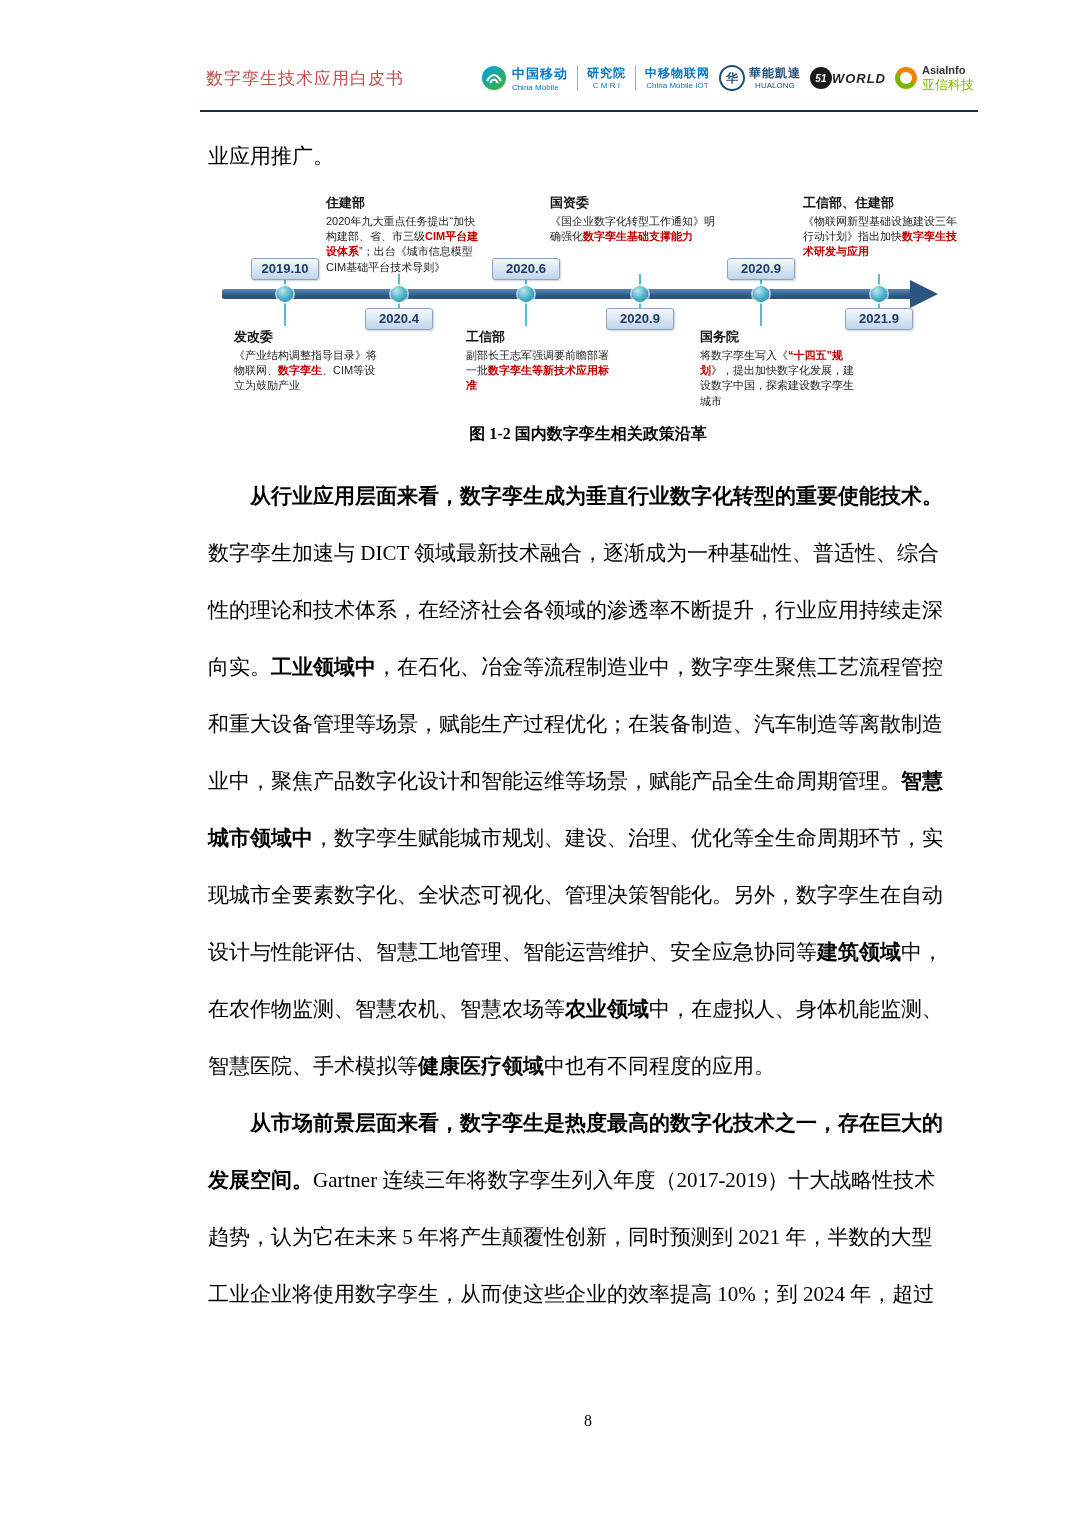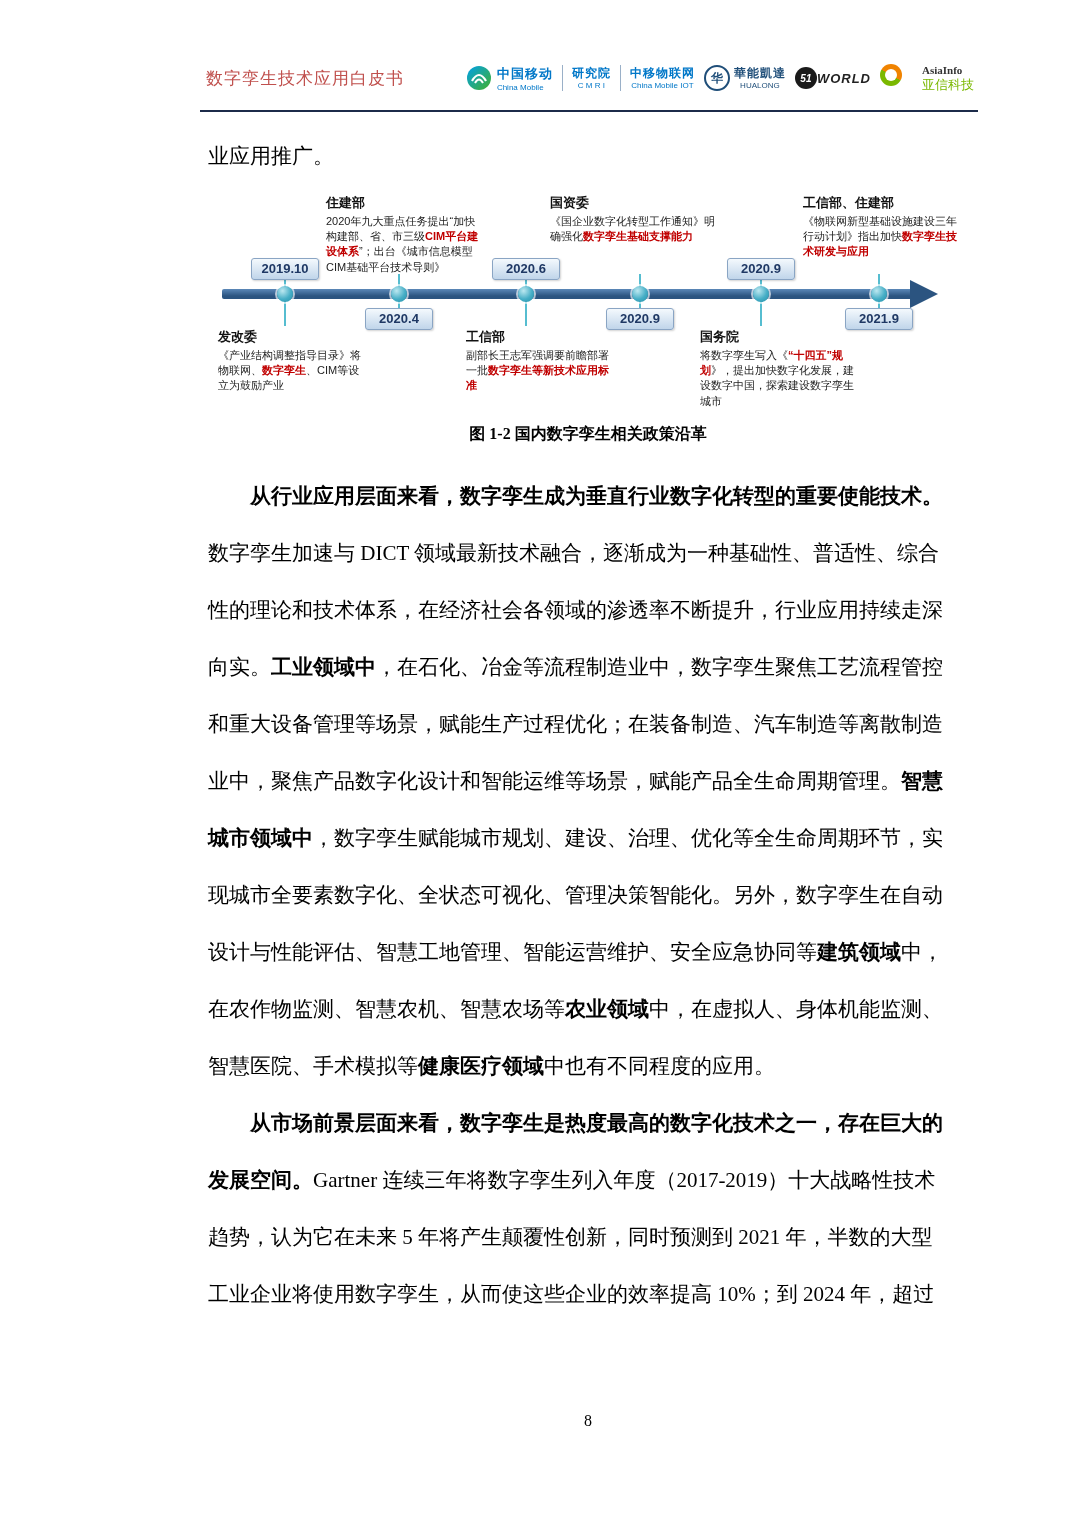--- a/index.html
+++ b/index.html
@@ -16,21 +16,21 @@
   .cm-cn { color: #0077c8; font-weight: bold; font-size: 13px; letter-spacing: 1px; }
   .cm-en { color: #0077c8; font-size: 8px; }
   .stack { text-align: center; line-height: 1.2; }
   .stack .cn { color: #0077c8; font-size: 12px; font-weight: bold; letter-spacing: 1px; }
   .stack .en { color: #0077c8; font-size: 8px; }
   .hl { display: flex; align-items: center; gap: 4px; }
   .hl-badge { width: 26px; height: 26px; border-radius: 50%; border: 2px solid #1f4e79; color: #1f4e79; display: flex; align-items: center; justify-content: center; font-size: 12px; font-weight: bold; }
   .w51 { display: flex; align-items: center; gap: 0; font-style: italic; }
   .w51-badge { width: 22px; height: 22px; border-radius: 50%; background: #1a1a1a; color: #fff; font-size: 10px; font-weight: bold; display: flex; align-items: center; justify-content: center; }
   .w51-word { font-size: 13px; font-weight: bold; color: #222; letter-spacing: 1px; }
-  .asia { display: flex; gap: 20px; font-family: Liberation Serif, serif; }
+  .asia { display: flex; align-items: center; gap: 5px; }
   .asia-badge { width: 22px; height: 22px; border-radius: 50%; background: conic-gradient(#f08300 0 120deg, #7ab800 120deg 300deg, #f08300 300deg); position: relative; }
   .asia-badge::after { content: ""; position: absolute; inset: 5px; background: #fff; border-radius: 50%; }
   .asia .aen { color: #333; font-size: 11px; font-weight: bold; line-height: 1.2; }
   .asia .acn { color: #7ab800; font-size: 13px; line-height: 1.2; }
   .header-rule { position: absolute; left: 152px; top: 110px; width: 778px; height: 2px; background: #1c2b4a; }
 
   
   .intro { position: absolute; left: 160px; top: 141px; font-size: 21px; line-height: 30px; }
 
   
@@ -116,21 +116,21 @@
   <div class="intro">业应用推广。</div>
 
   <div class="figure">
     <div>
       <div class="tl-arrow-body"></div>
       <div class="tl-arrow-head"></div>
 
     <div class="connector" style="left: 76px; top: 82px; height: 62px;"></div>
         <div class="datepill" style="left: 43px; top: 76px;">2019.10</div>
         <div class="node" style="left: 69px;"></div>
-        <div class="annot" style="left: 10px; top: 146px; width: 150px;">
+        <div class="annot" style="left: 26px; top: 146px; width: 150px;">
           <div class="annot-org">发改委</div>
           <div class="annot-text"><span>《产业结构调整指导目录》将物联网、</span><span class="red">数字孪生</span><span>、CIM等设立为鼓励产业</span></div>
         </div>
         <div class="connector" style="left: 190px; top: 92px; height: 54px;"></div>
         <div class="datepill" style="left: 157px; top: 126px;">2020.4</div>
         <div class="node" style="left: 183px;"></div>
         <div class="annot" style="left: 118px; top: 12px; width: 160px;">
           <div class="annot-org">住建部</div>
           <div class="annot-text"><span>2020年九大重点任务提出“加快构建部、省、市三级</span><span class="red">CIM平台建设体系</span><span>”；出台《城市信息模型CIM基础平台技术导则》</span></div>
         </div>

